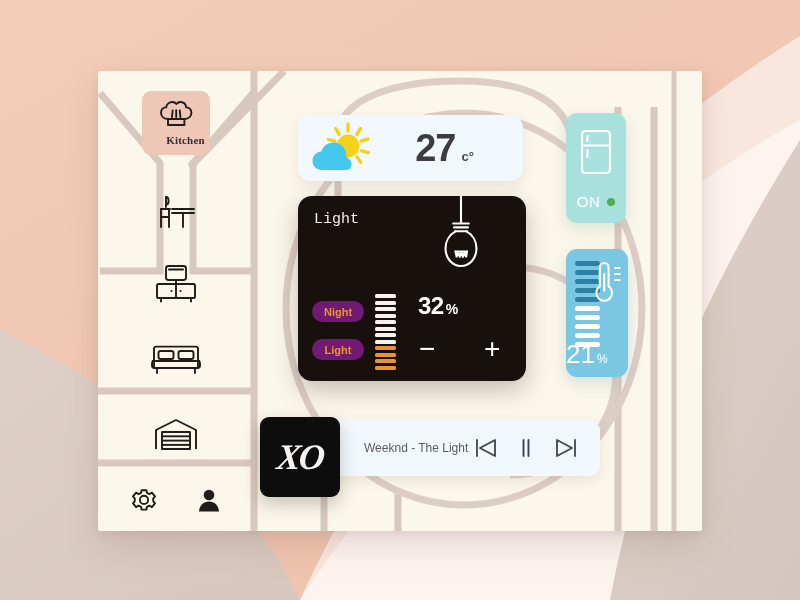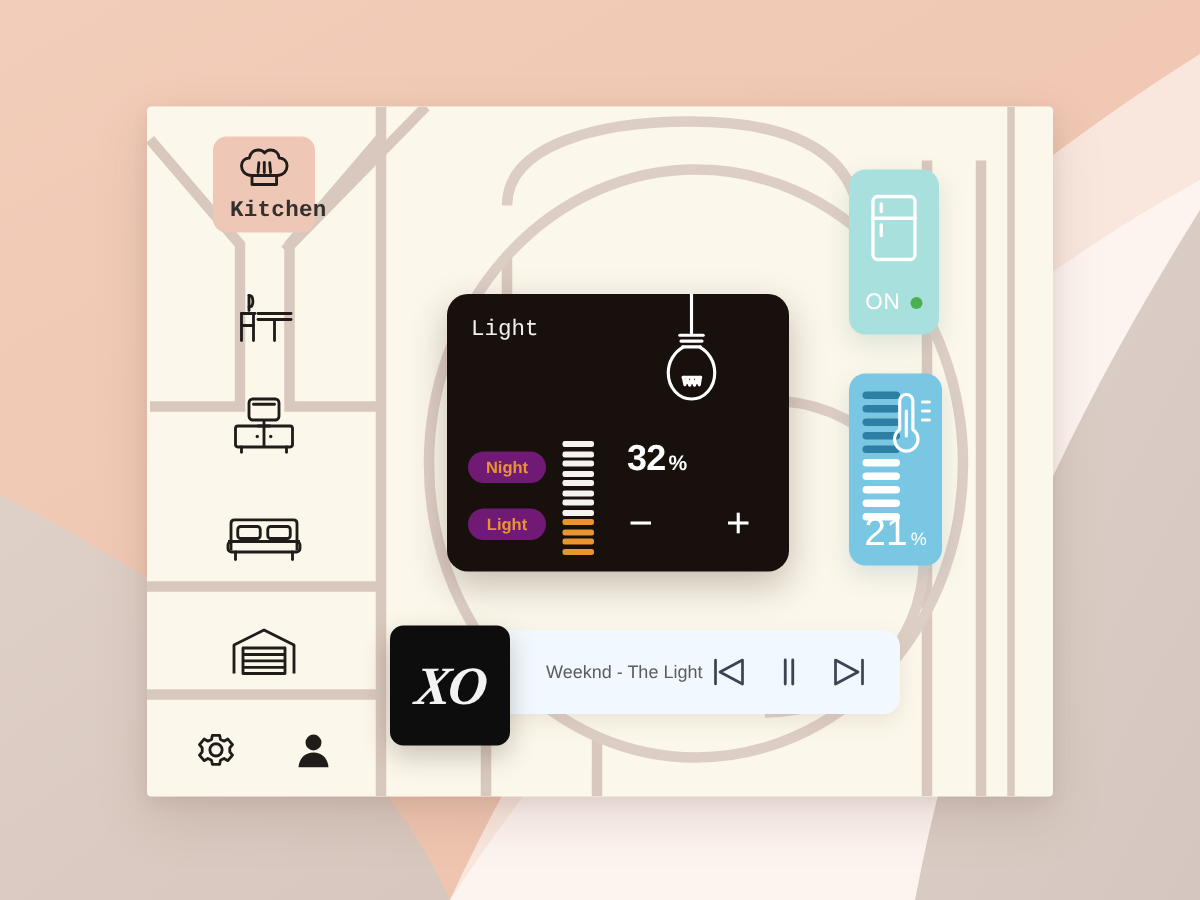--- a/index.html
+++ b/index.html
@@ -39,22 +39,22 @@
   .kitchen-tile {
     width:68px; height:64px;
     background:#eec7b7;
     border-radius:9px;
     display:flex; flex-direction:column;
     align-items:center; justify-content:center;
     gap:2px;
     cursor:pointer;
   }
   .kitchen-label {
-    font-family:Liberation Mono, monospace;
-    font-size:15px; font-weight:700; color:#33302d;
+    font-family:Liberation Serif, serif;
+    font-size:11px; font-weight:700; color:#33302d;
     letter-spacing:.2px;
     padding-left:19px;
   }
   .nav-icon { cursor:pointer; display:block; }
 
   
   .card { position:absolute; z-index:5; }
 
   
   #weather {
@@ -138,21 +138,21 @@
     background:#79c7e3;
     border-radius:11px;
     box-shadow:0 6px 16px rgba(100,140,165,.22);
     cursor:pointer;
   }
   #thermo .tbars { position:absolute; left:9px; top:12px; display:flex; flex-direction:column; gap:4px; }
   .tbar { width:25px; height:5px; border-radius:2.5px; }
   #thermo .ticon { position:absolute; right:7px; top:11px; }
   #thermo .trow {
     position:absolute; left:0; right:0; bottom:10px;
-    display:flex; align-items:baseline; justify-content:center;
+    display:flex; align-items:baseline; 
   }
   .thermo-num { font-size:26px; font-weight:400; color:#fff; line-height:1; }
   .thermo-sym { font-size:12px; font-weight:400; color:#fff; margin-left:2px; }
 
   
   #player {
     left:162px; top:349px;
     width:340px; height:56px;
     background:#f2f9fe;
     border-radius:11px;
@@ -325,20 +325,41 @@
       </svg>
       <svg class="nav-icon" width="24" height="26" viewBox="0 0 24 26">
         <g fill="#201c19">
           <circle cx="12" cy="7" r="5.3"></circle>
           <path d="M12 13.6 C18.2 13.6 21.6 18.2 22 23.5 L2 23.5 C2.4 18.2 5.8 13.6 12 13.6 Z"></path>
         </g>
       </svg>
     </div>
   </nav>
 
+  <div class="card" id="weather">
+    <div class="wicon">
+      <svg width="68" height="56" viewBox="0 0 68 56">
+        <g stroke="#f7d117" stroke-width="3.4" stroke-linecap="round">
+          <path d="M40 4 L40 11"></path>
+          <path d="M52.5 8.5 L48.8 14.4"></path>
+          <path d="M60 19 L53.3 21"></path>
+          <path d="M27.6 8.6 L31.3 14.5"></path>
+          <path d="M20.4 19.4 L27 21.3"></path>
+          <path d="M60.4 32.6 L53.6 30.8"></path>
+          <path d="M52.8 42.4 L48.9 36.8"></path>
+        </g>
+        <circle cx="40" cy="26" r="11.4" fill="#f7d117"></circle>
+        <path d="M14 50 C8.5 50 4.5 46 4.5 40.8 C4.5 35.8 8.4 31.8 13.4 31.6 C14.9 26.3 19.8 22.6 25.5 22.6 C32.5 22.6 38.2 28.2 38.2 35.2 C38.2 35.8 38.1 36.5 38 37.1 C41.3 38.2 43.6 41.2 43.6 44.6 C43.6 47.6 41.6 50 38 50 Z" fill="#45c6ec"></path>
+      </svg>
+    </div>
+    <div class="wtemp">
+      <span class="temp-num">27</span>
+      <span class="temp-unit">c°</span>
+    </div>
+  </div>
 
   <div class="card" id="light">
     <span class="title">Light</span>
 
     <div class="bulb">
       <svg width="70" height="86" viewBox="0 0 70 86">
         <g fill="none" stroke="#ffffff" stroke-width="2.1" stroke-linecap="round" stroke-linejoin="round">
           <path d="M35 0 L35 26"></path>
           <path d="M27.2 27.5 L42.8 27.5"></path>
           <path d="M28 31.4 L42 31.4"></path>

